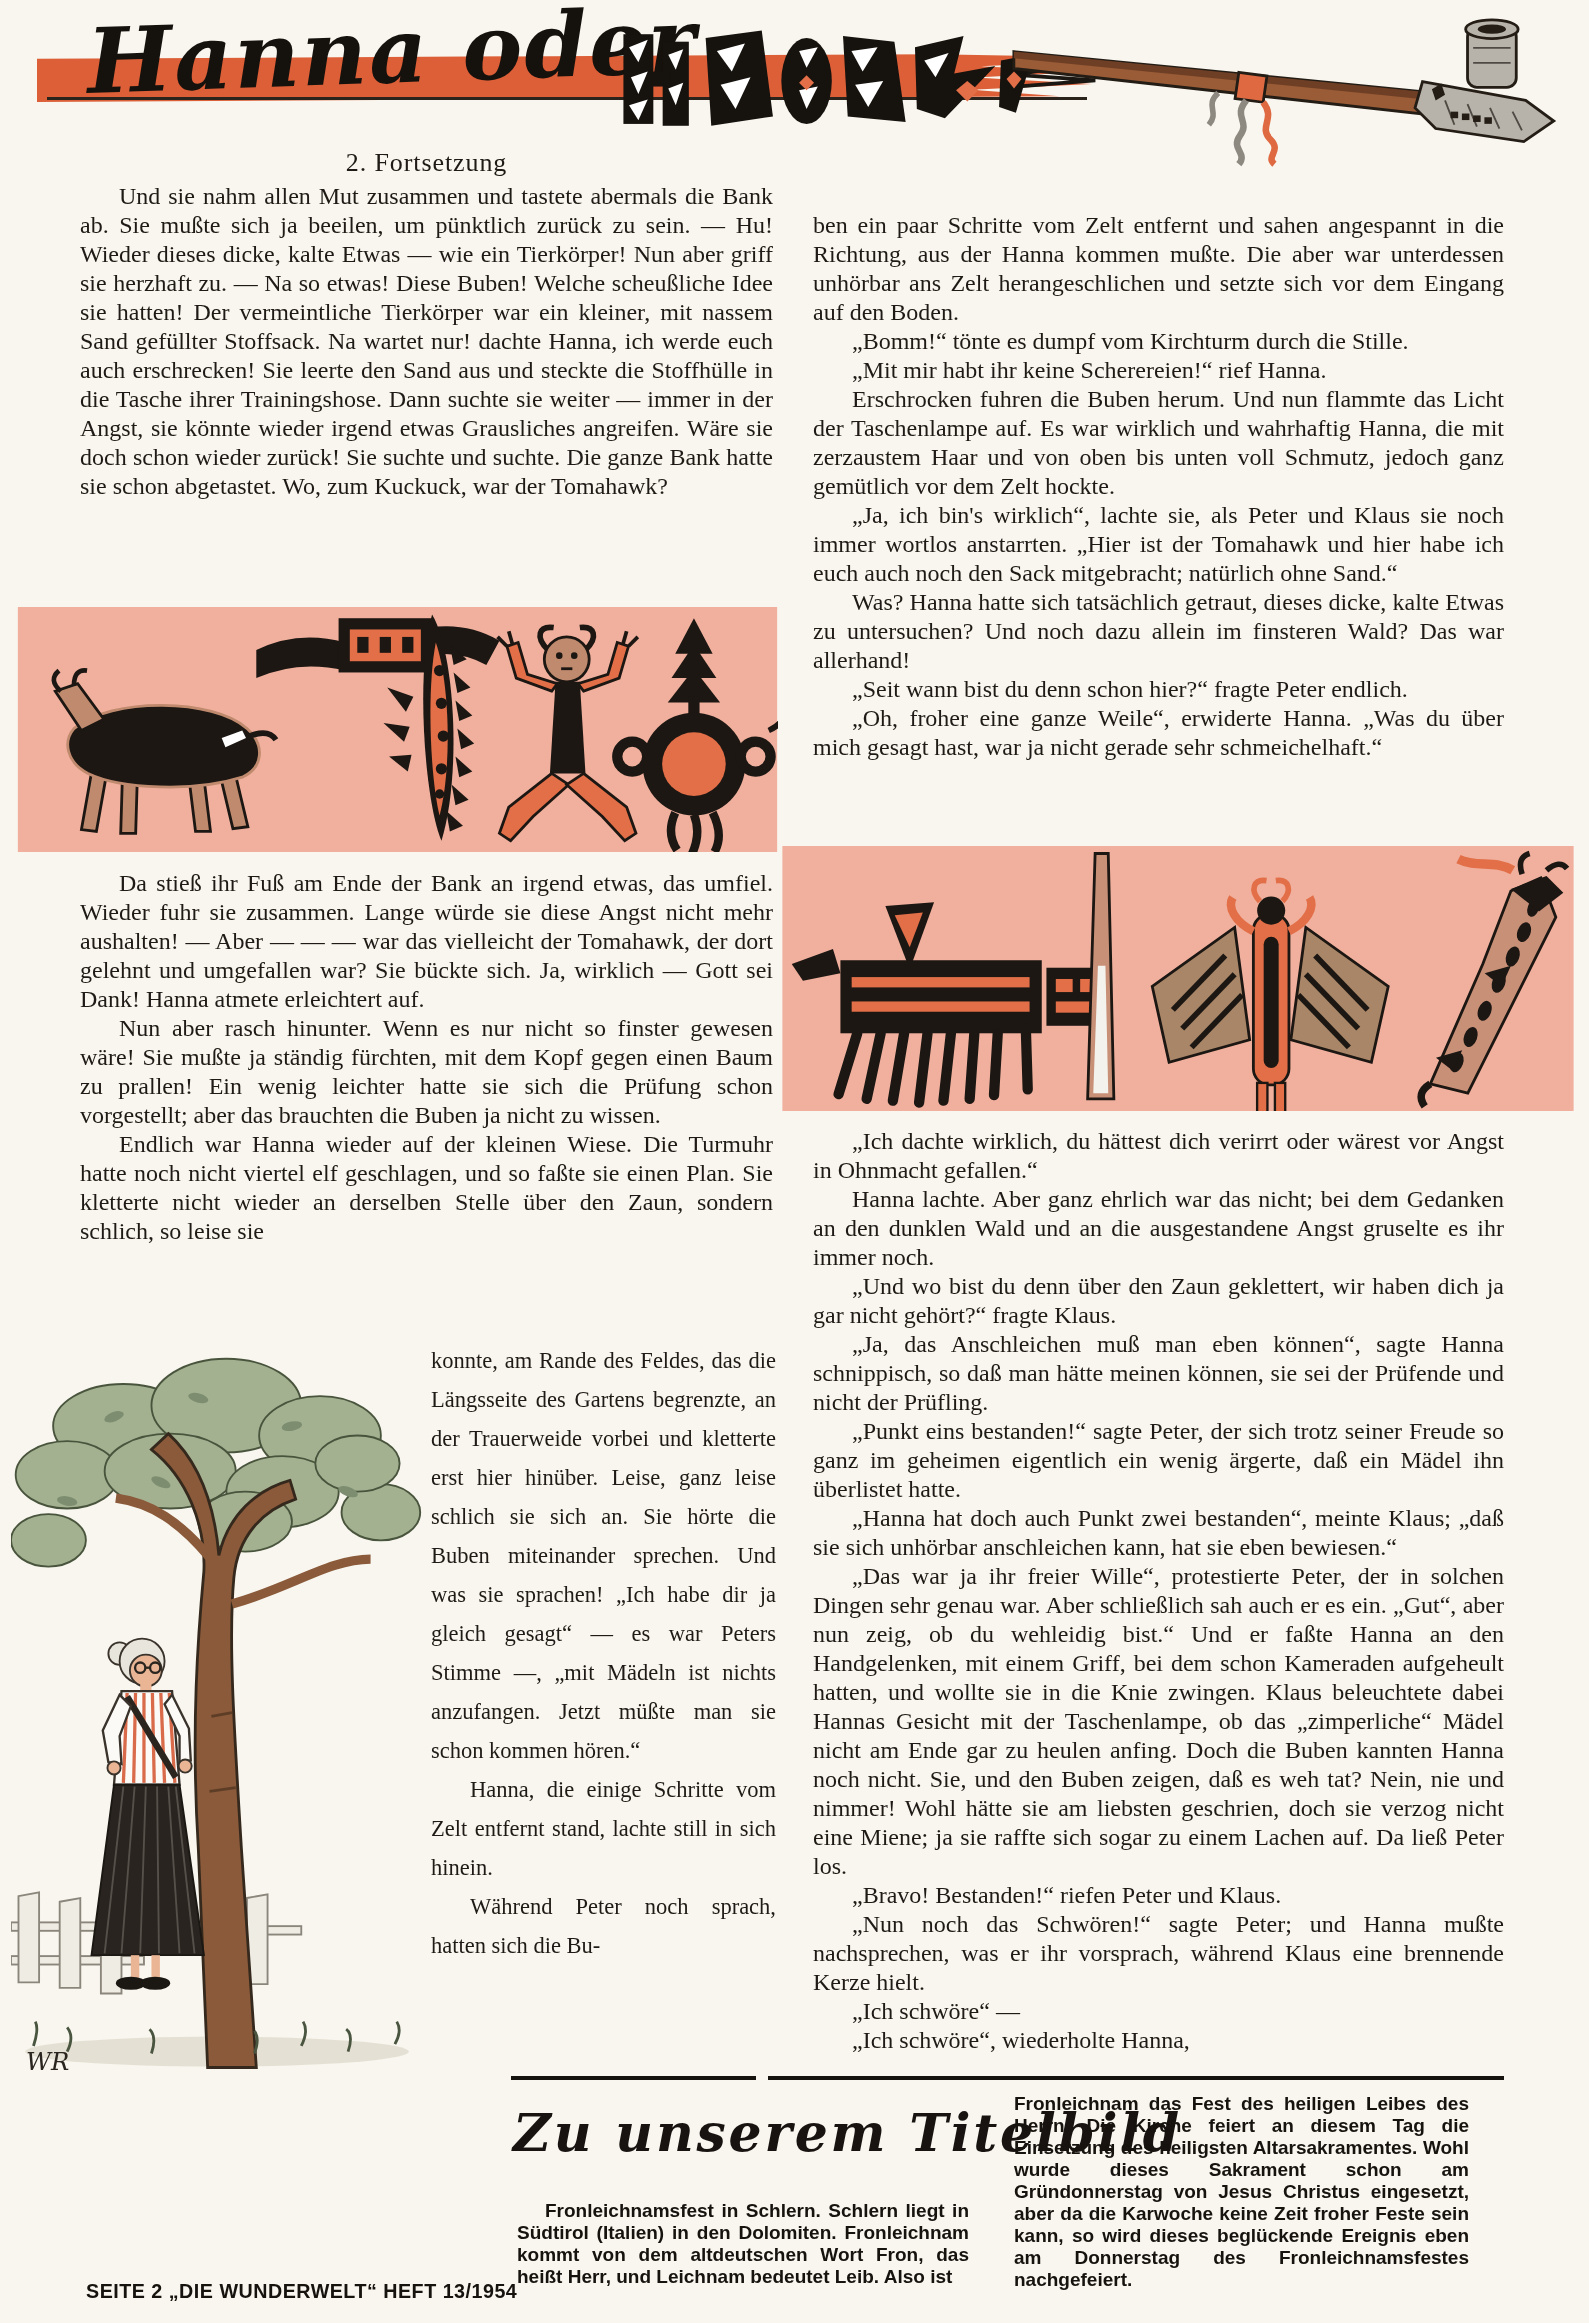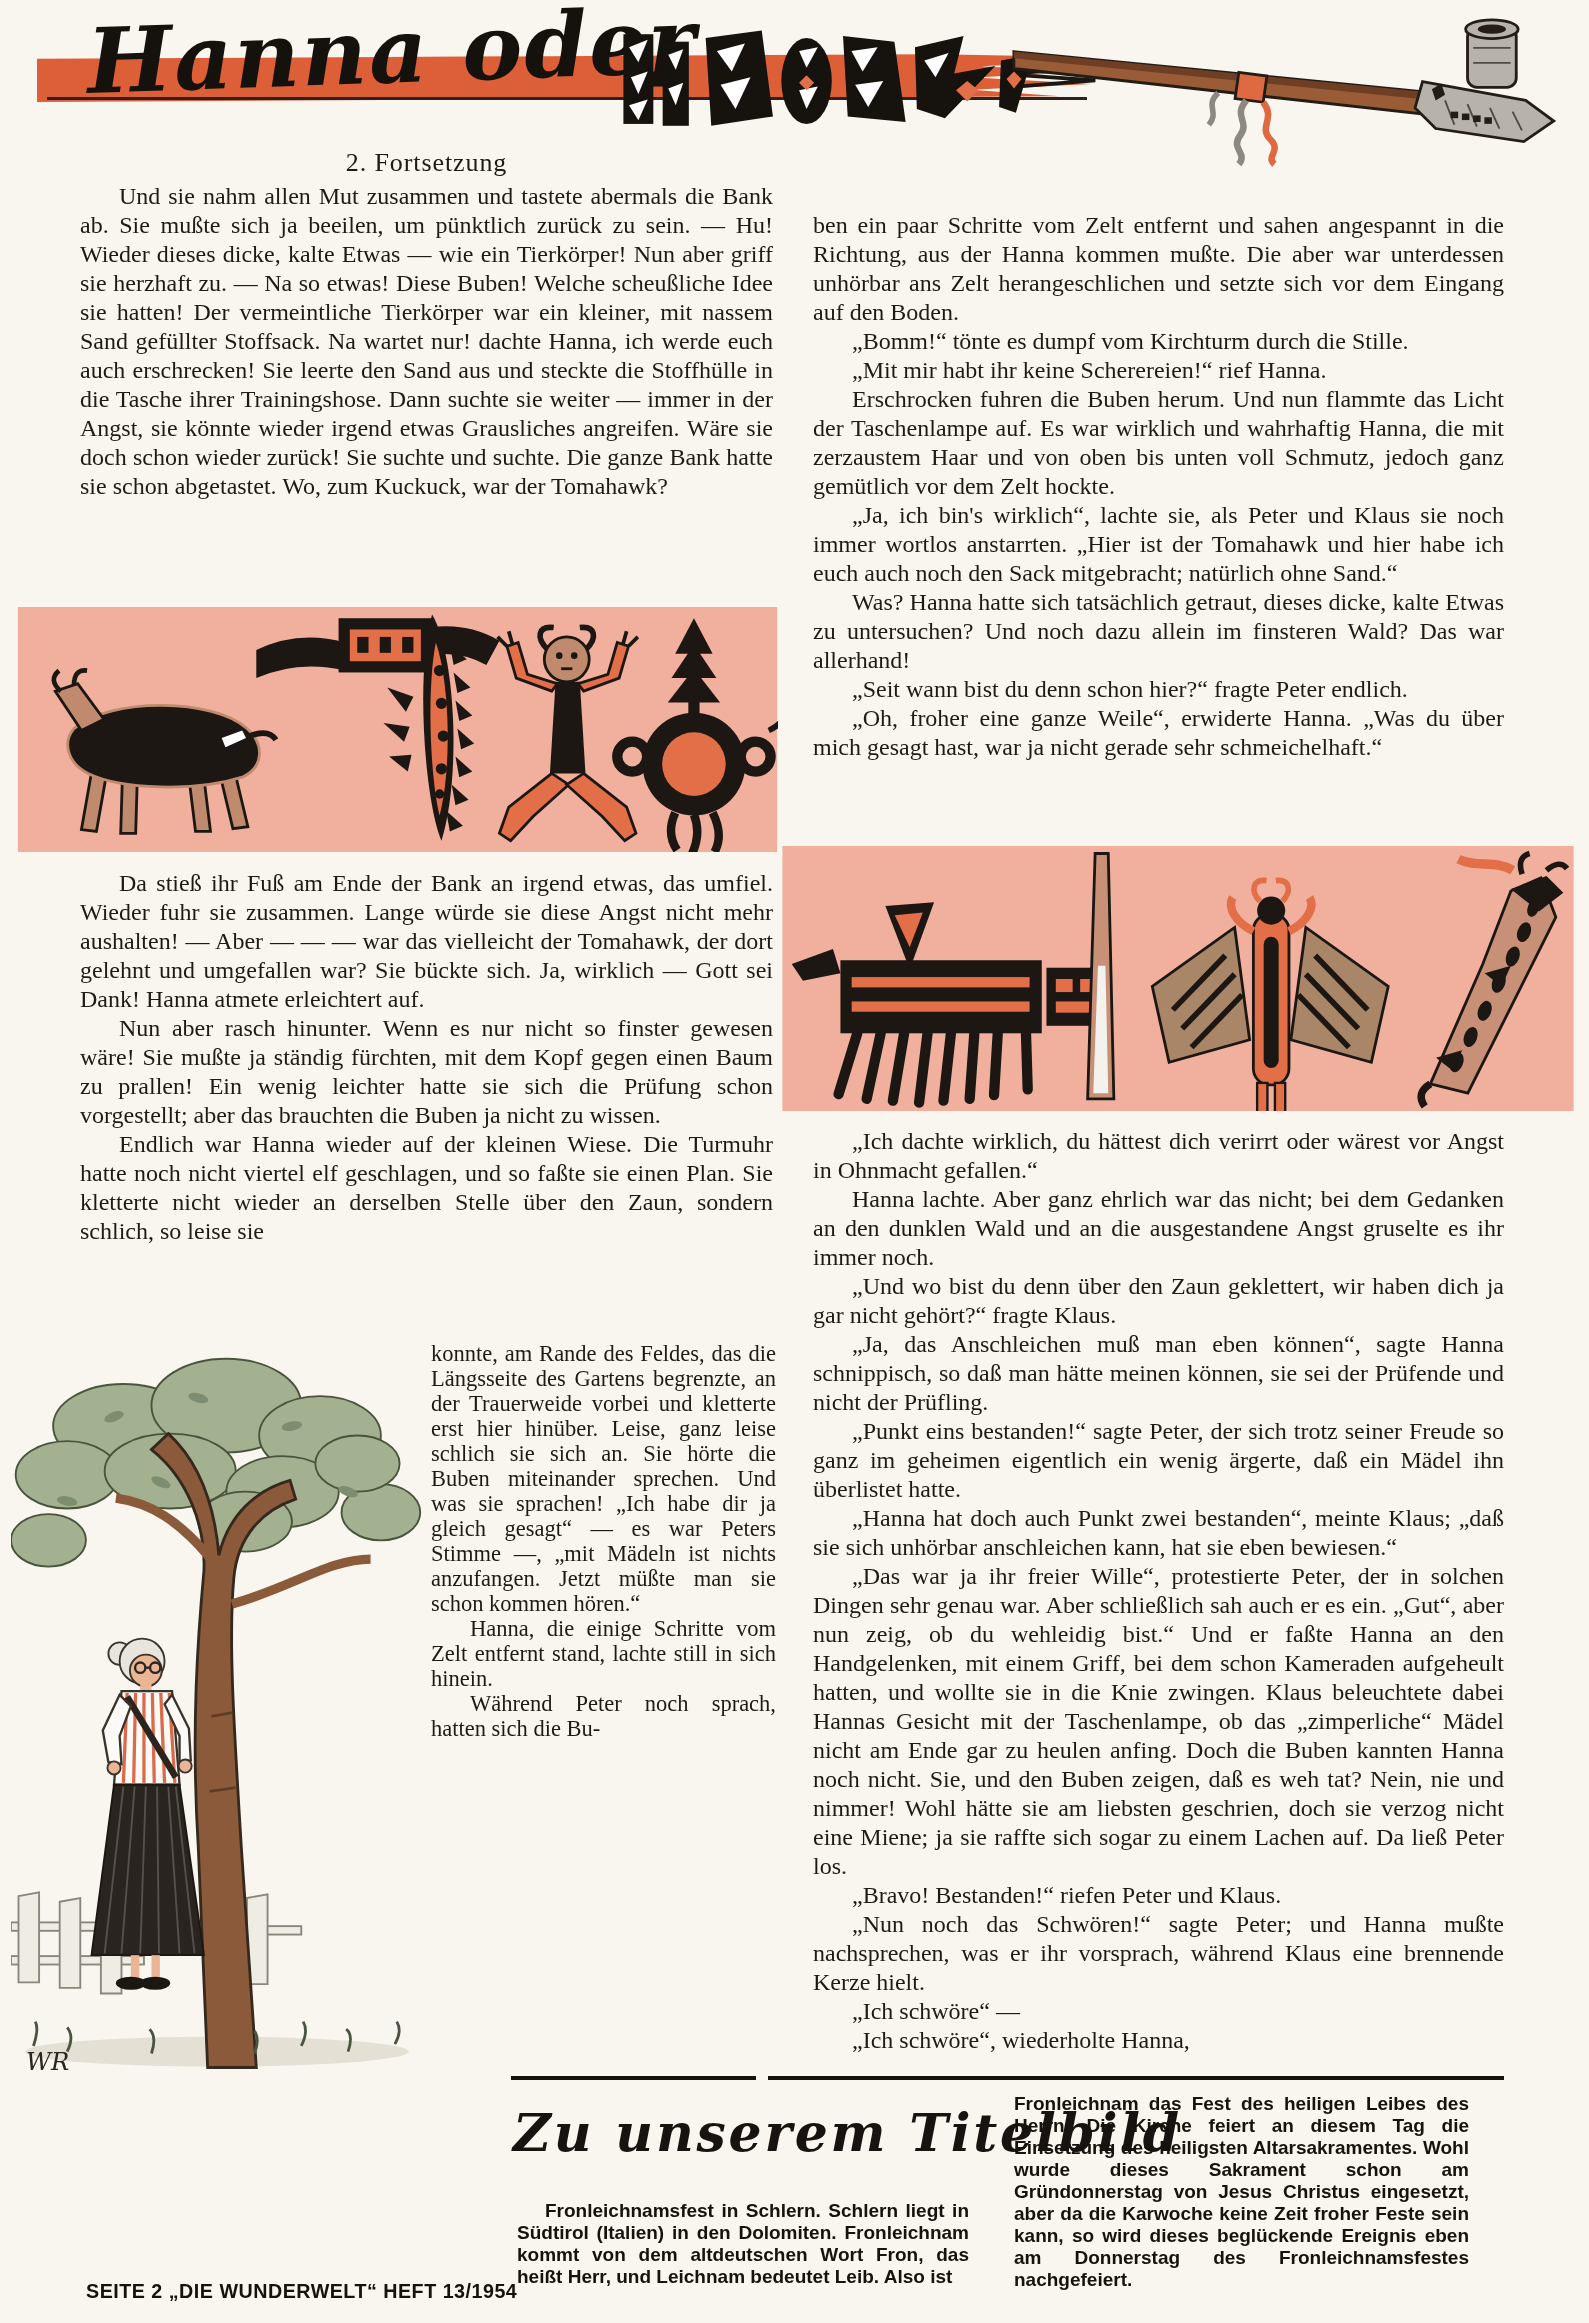--- a/index.html
+++ b/index.html
@@ -2,21 +2,21 @@
 <html style="font-size:15px"><head>
 <meta charset="utf-8">
 <style>
   html,body{margin:0;padding:0;background:#d9d4c8;}
   .page{position:relative;width:1589px;height:2324px;background:#f8f6ef;
         font-family:"Liberation Serif",serif;color:#1b1713;overflow:hidden;}
   .abs{position:absolute;}
   .para{margin:0;text-align:justify;font-size:24px;line-height:29px;text-indent:39px;
         font-family:"Liberation Serif",serif;color:#1f1a15;}
   .para.noindent{text-indent:0;margin-top:24px;}
-  .narrowcol .para{font-size:22.5px;line-height:25px;}
+  .narrowcol .para{font-size:22.5px;line-height:39px;}
   .subtitle{font-size:26px;text-align:center;letter-spacing:0.9px;color:#1f1a15;}
   .script-title{font-family:"DejaVu Serif",serif;font-style:italic;font-weight:bold;
         font-size:90px;letter-spacing:1.9px;color:#15110d;transform:rotate(-2deg);
         transform-origin:left bottom;white-space:nowrap;}
   .titel-script{font-family:"DejaVu Serif",serif;font-style:italic;font-weight:bold;
         font-size:52px;letter-spacing:2.8px;color:#181310;white-space:nowrap;}
   .bottom-sans{font-family:"Liberation Sans",sans-serif;font-weight:bold;
         font-size:19px;line-height:22px;text-align:justify;color:#16120e;margin:0;}
   .bottom-sans.firstindent{text-indent:28px;}
   .footer-text{font-family:"Liberation Sans",sans-serif;font-weight:bold;

